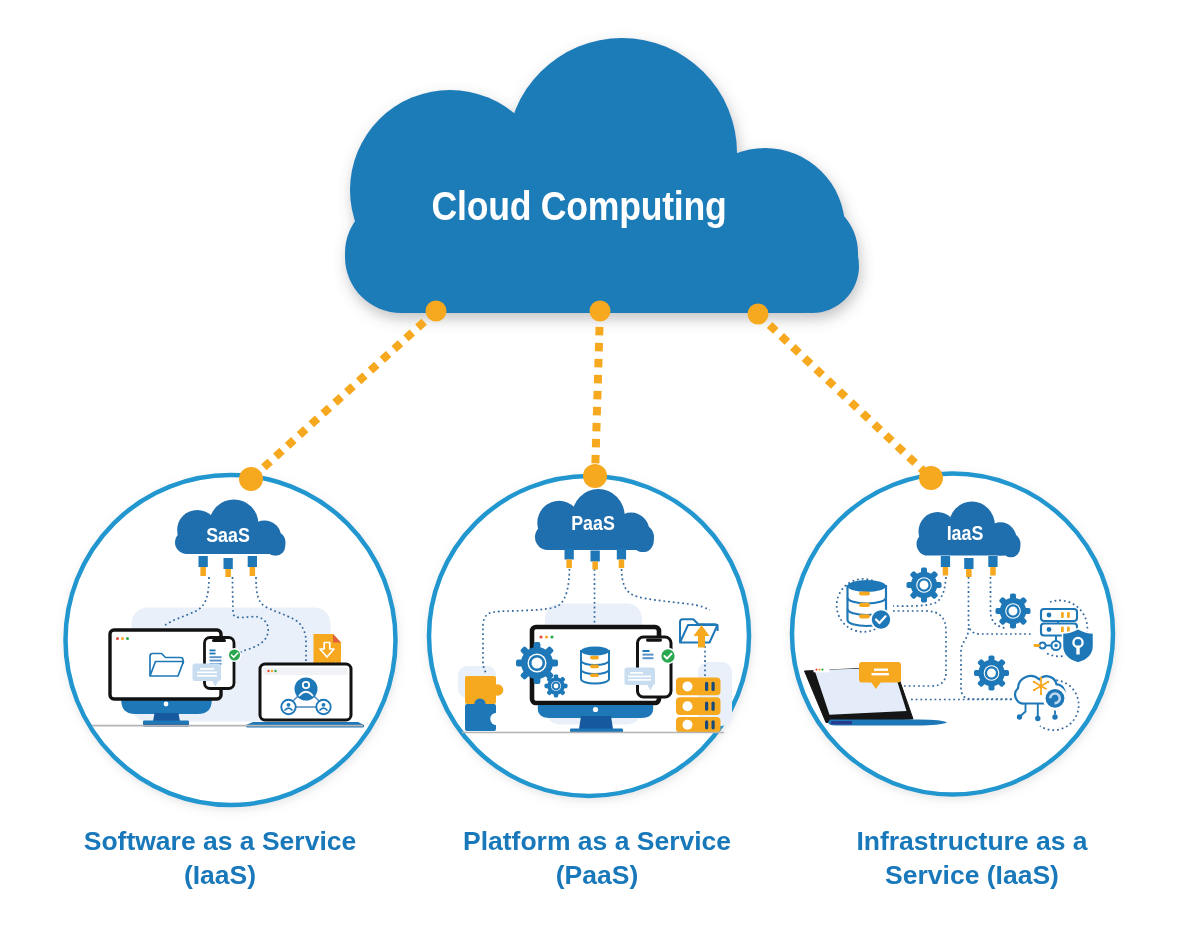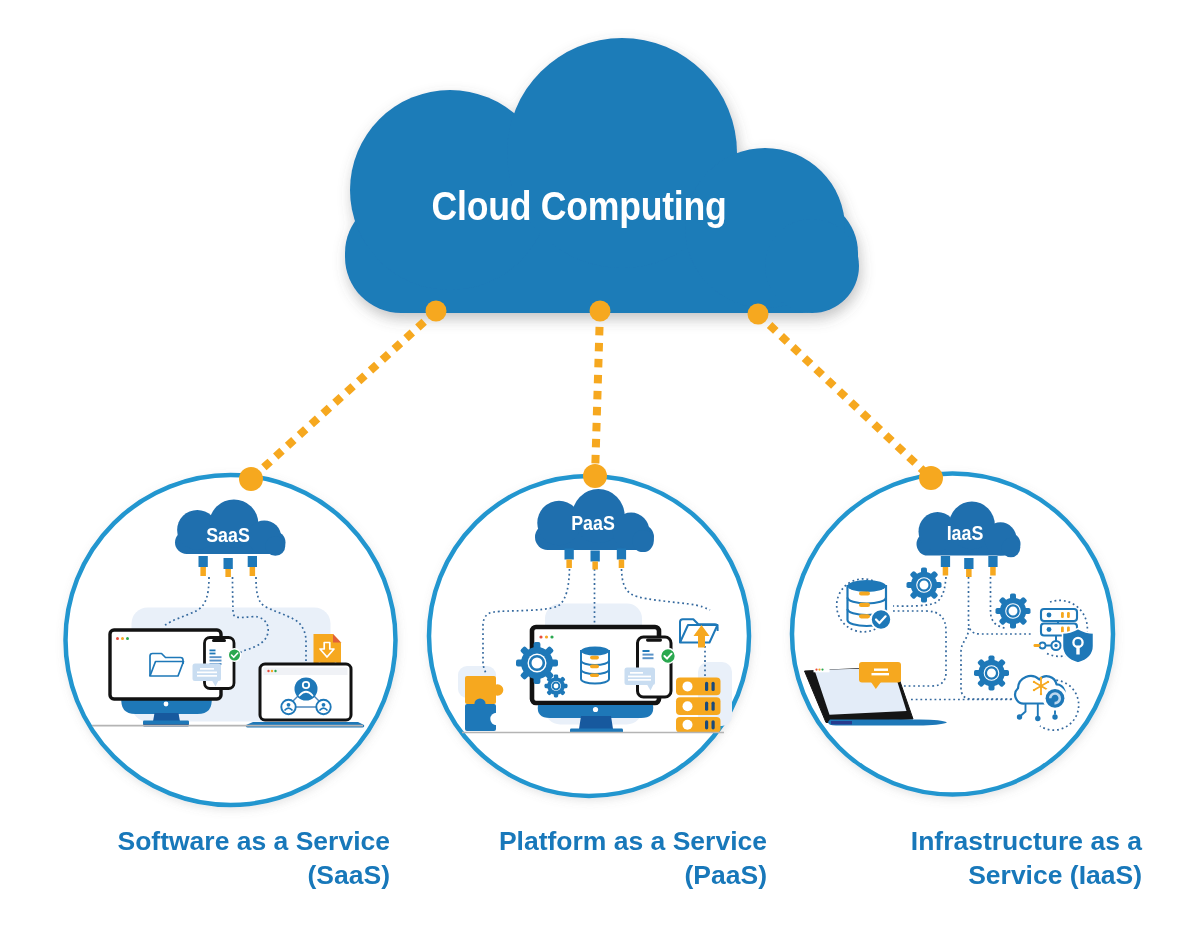--- a/index.html
+++ b/index.html
@@ -7,21 +7,21 @@
          font-family:"Liberation Sans","DejaVu Sans",sans-serif;padding-left:17px;}
   .art{position:absolute;left:0;top:0;}
   .big-title{position:absolute;left:379px;top:183px;width:400px;text-align:center;
       color:#fff;font-size:40.5px;font-weight:bold;letter-spacing:-0.3px;white-space:nowrap;
       transform:scaleX(0.88);transform-origin:50% 50%;}
   .mini-label{position:absolute;color:#fff;font-weight:bold;font-size:20.5px;text-align:center;width:120px;white-space:nowrap;
       transform:scaleX(0.87);transform-origin:50% 50%;}
   .mini-label.saas{left:168px;top:523px;}
   .mini-label.paas{left:533px;top:511px;}
   .mini-label.iaas{left:905px;top:521px;}
-  .caption{position:absolute;top:824px;width:340px;text-align:right;color:var(--caption-blue);
+  .caption{position:absolute;top:824px;width:340px;text-align:center;color:var(--caption-blue);
       font-size:26.5px;font-weight:bold;line-height:34px;}
   .caption.saas{left:50px;}
   .caption.paas{left:427px;}
   .caption.iaas{left:802px;}
   
   .cloud-fill{fill:var(--cloud-blue);}
   .mini-cloud-fill{fill:var(--mini-cloud-blue);}
   .ring{fill:#fff;stroke:var(--circle-blue);stroke-width:4.5px;}
   .orange{fill:var(--orange);}
   .oline{stroke:var(--orange);stroke-width:8px;fill:none;stroke-dasharray:8.5 7.5;}
@@ -488,21 +488,21 @@
 </svg>
 
 <div class="big-title">Cloud Computing</div>
 
 <div class="mini-label saas">SaaS</div>
 <div class="mini-label paas">PaaS</div>
 <div class="mini-label iaas">IaaS</div>
 
 <div class="caption saas">
   <div>Software as a Service</div>
-  <div>(SaaS)</div>
+  <div>(IaaS)</div>
 </div>
 <div class="caption iaas">
   <div>Infrastructure as a</div>
   <div>Service (IaaS)</div>
 </div>
 <div class="caption paas">
   <div>Platform as a Service</div>
   <div>(PaaS)</div>
 </div>
 

